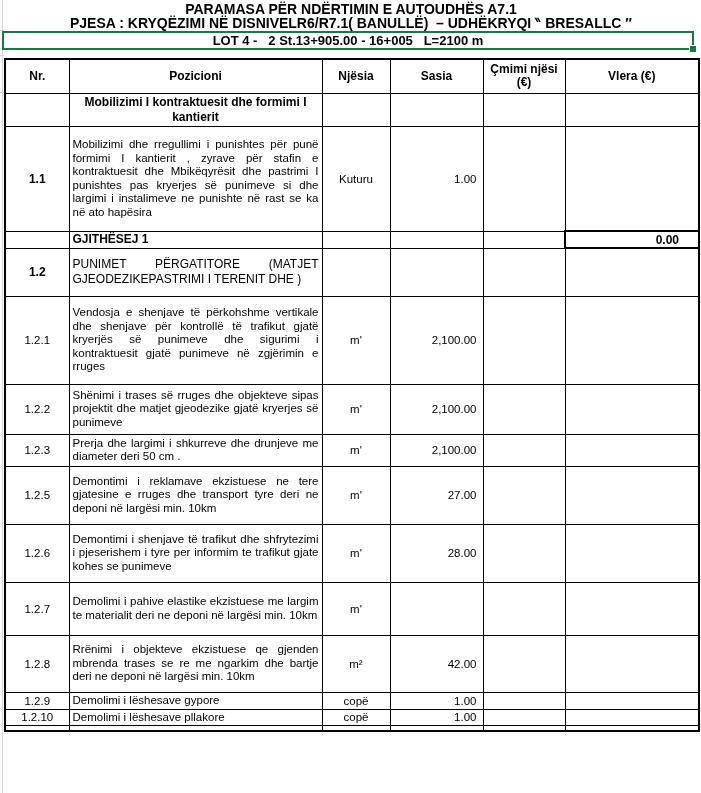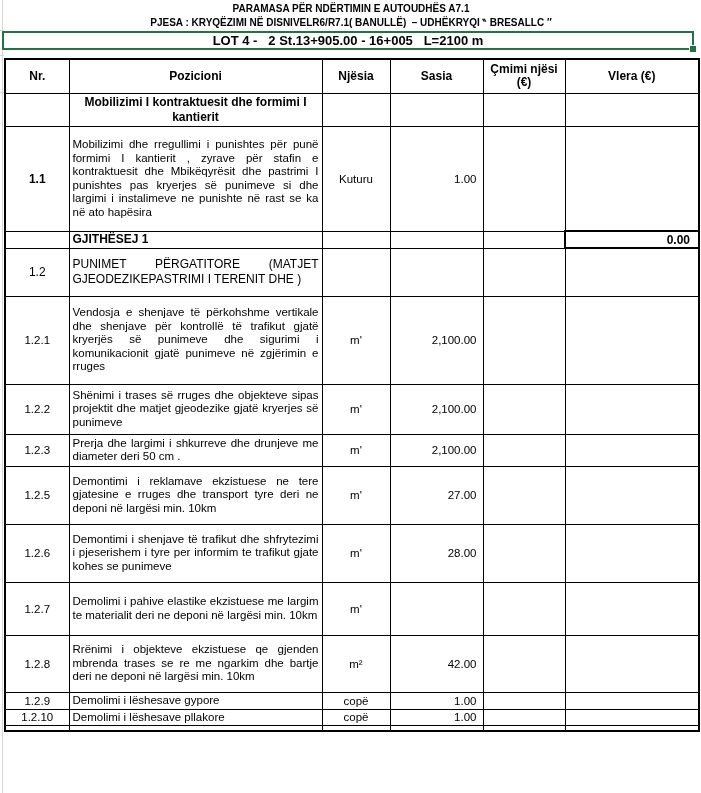--- a/index.html
+++ b/index.html
@@ -6,21 +6,21 @@
   body{
     width:701px;height:793px;background:#ffffff;position:relative;overflow:hidden;
     font-family:"Liberation Sans", sans-serif;color:#000;
   }
   
   .gridline-v{position:absolute;left:2px;top:0;width:1px;height:793px;background:#d6d6d6;}
   .stub{position:absolute;left:0;width:4px;height:1px;background:#d6d6d6;}
 
   
   .titles{position:absolute;top:0;left:4px;width:694px;}
-  .title-line{font-weight:bold;font-size:10px;line-height:14px;text-align:center;white-space:nowrap;}
+  .title-line{font-weight:bold;font-size:14px;line-height:14px;text-align:center;white-space:nowrap;}
   .title-line.first{margin-top:2px;}
   .selection-box{
     position:relative;margin-left:-2px;margin-right:4px;margin-top:1px;
     border:2.5px solid #217346;height:13px;padding:1px 0 1px 0;
     display:flex;align-items:center;justify-content:center;
     font-weight:bold;font-size:13px;white-space:nowrap;background:#fff;
   }
   .fill-handle{
     position:absolute;right:-5px;bottom:-5px;width:6px;height:6px;
     background:#217346;border:1px solid #fff;
@@ -34,25 +34,25 @@
   }
   .boq th,.boq td{border:1px solid #000;padding:0 3px;overflow:hidden;vertical-align:middle;}
   .boq th{font-weight:bold;font-size:12px;text-align:center;line-height:13px;}
   tr.header-row{height:34px;}
 
   td.col-nr{text-align:center;}
   td.col-pozicioni{text-align:justify;line-height:13.5px;padding:1px 3px;}
   td.col-njesia{text-align:center;}
   td.col-sasia{text-align:right;padding-right:6px;}
   td.col-cmimi{text-align:right;padding-right:6px;}
-  td.col-vlera{text-align:right;padding-right:8px;}
+  td.col-vlera{text-align:right;padding-right:19px;}
 
   tr.row-section td.col-pozicioni{font-weight:bold;text-align:center;font-size:12px;line-height:15px;}
   tr.row-section2 td.col-pozicioni{font-weight:normal;font-size:12px;line-height:15px;text-align:justify;}
-  tr.row-section2 td.col-nr{font-weight:normal;font-size:12px;}
+  tr.row-section2 td.col-nr{font-weight:bold;font-size:12px;}
   tr.row-item td.col-nr.nr-bold{font-weight:bold;font-size:12px;}
   tr.row-total td.col-pozicioni{font-weight:bold;font-size:12px;text-align:left;}
   tr.row-total td.col-vlera{font-weight:bold;font-size:12px;}
   td.boxed{border:2.5px solid #000;}
   tr.row-sliver td{border-bottom:none;height:3px;padding:0 3px;}
   tr.row-sliver td .sliver-hint{display:block;font-weight:bold;font-size:11px;line-height:4px;}
 </style>
 </head>
 <body>
 
@@ -117,21 +117,21 @@
       <tr class="row-section2" style="height: 48px;">
         <td class="col-nr">1.2</td>
         <td class="col-pozicioni">PUNIMET PËRGATITORE (MATJET GJEODEZIKEPASTRIMI I TERENIT DHE )</td>
         <td class="col-njesia"></td>
         <td class="col-sasia"></td>
         <td class="col-cmimi"></td>
         <td class="col-vlera"></td>
       </tr>
       <tr class="row-item" style="height: 88px;">
         <td class="col-nr">1.2.1</td>
-        <td class="col-pozicioni">Vendosja e shenjave të përkohshme vertikale dhe shenjave për kontrollë të trafikut gjatë kryerjës së punimeve dhe sigurimi i komunikacionit gjatë punimeve në zgjërimin e rruges</td>
+        <td class="col-pozicioni">Vendosja e shenjave të përkohshme vertikale dhe shenjave për kontrollë të trafikut gjatë kryerjës së punimeve dhe sigurimi i kontraktuesit gjatë punimeve në zgjërimin e rruges</td>
         <td class="col-njesia">m'</td>
         <td class="col-sasia">2,100.00</td>
         <td class="col-cmimi"></td>
         <td class="col-vlera"></td>
       </tr>
       <tr class="row-item" style="height: 50px;">
         <td class="col-nr">1.2.2</td>
         <td class="col-pozicioni">Shënimi i trases së rruges dhe objekteve sipas projektit dhe matjet gjeodezike gjatë kryerjes së punimeve</td>
         <td class="col-njesia">m'</td>
         <td class="col-sasia">2,100.00</td>

